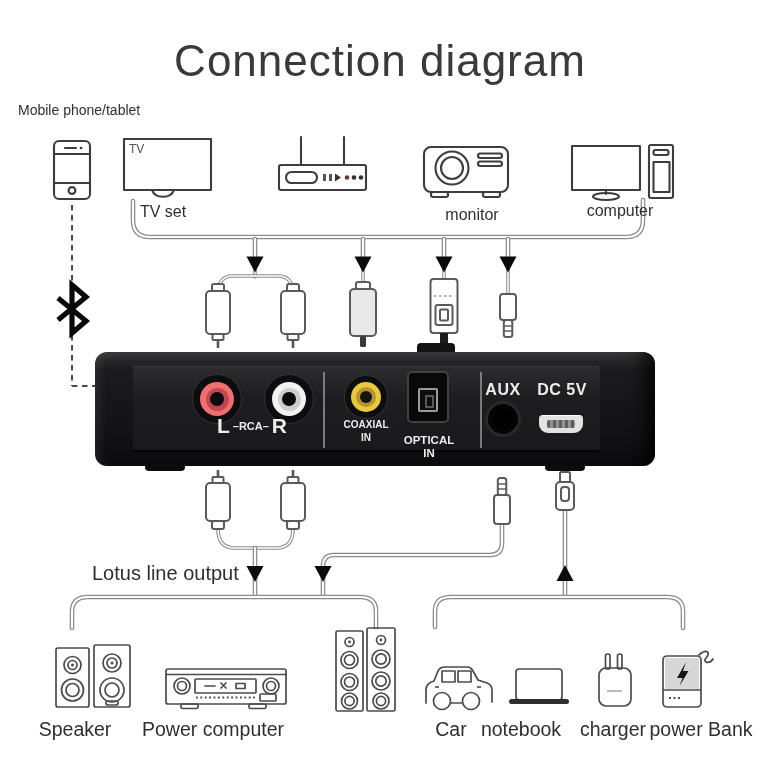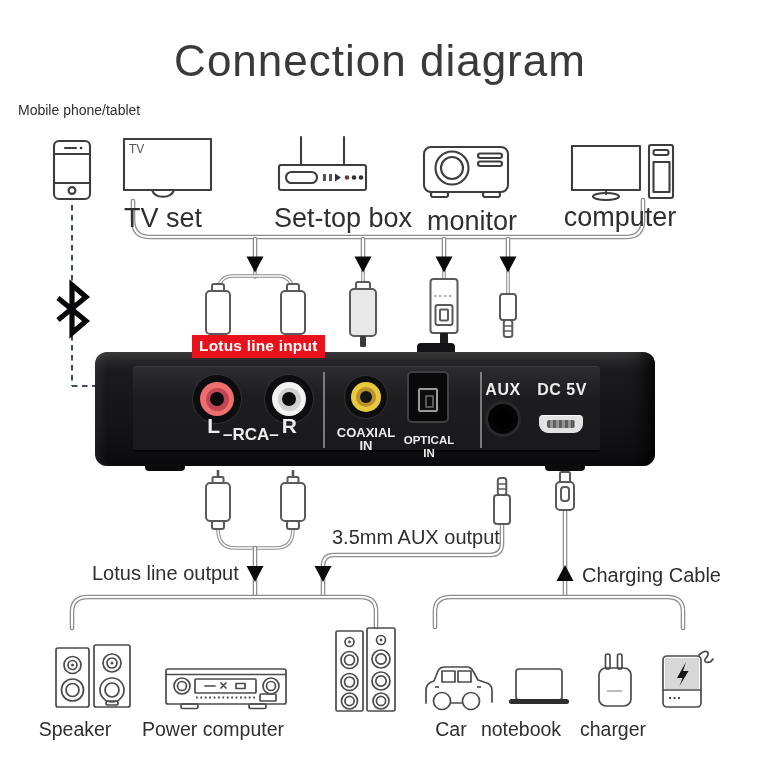--- a/index.html
+++ b/index.html
@@ -4,21 +4,21 @@
 <style>
   html,body{margin:0;padding:0;background:#fff}
   .stage{position:relative;width:760px;height:760px;background:#ffffff;overflow:hidden;
          font-family:"Liberation Sans",sans-serif;color:#2e2e2e}
   .stage *{box-sizing:border-box}
   svg.layer{position:absolute;left:0;top:0;z-index:1}
   .lbl{position:absolute;white-space:nowrap;color:#2f2f2f;z-index:4}
   .ctr{transform:translateX(-50%)}
   .title{font-size:44px;color:#3a3a3a;letter-spacing:1px}
   .srclbl{font-size:14px}
-  .toplbl{font-size:27px}
+  .toplbl{font-size:16px}
   .midlbl{font-size:20px}
   .botlbl{font-size:19.5px}
   .tvbadge{position:absolute;font-size:12px;color:#555;z-index:4}
   .red-tag{position:absolute;background:var(--label_red,#e8111c);color:#fff;font-size:15.5px;
            font-weight:700;padding:2px 7px 3px;white-space:nowrap;z-index:6;letter-spacing:.2px}
   
   .cable{fill:none;stroke:var(--cable_gray,#8d8d8d);stroke-width:4.6;stroke-linecap:round;stroke-linejoin:round}
   path.cable.core{stroke:#ffffff;stroke-width:2.1}
   .cable.thin{stroke-width:3.6}
   path.cable.thin.core{stroke-width:1.5}
@@ -281,35 +281,32 @@
       <path d="M686,662 L677,678 L682.5,678 L679.5,686 L688.5,671 L683,671 Z" fill="#141414"></path>
       <line x1="669" y1="698" x2="681" y2="698" stroke="#4b4b4b" stroke-width="2" stroke-dasharray="2,2.5"></line>
     </g>
   </svg>
 
   <div class="lbl title ctr" style="left:380px;top:36px">Connection diagram</div>
   <div class="lbl srclbl" style="left:18px;top:102px">Mobile phone/tablet</div>
   <div class="tvbadge" style="left:129px;top:142px">TV</div>
 
   <div class="lbl toplbl ctr" style="left:163px;top:203px">TV set</div>
-  <div class="lbl toplbl ctr" style="left:343px;top:203px">Set-top box</div>
   <div class="lbl toplbl ctr" style="left:472px;top:206px">monitor</div>
   <div class="lbl toplbl ctr" style="left:620px;top:202px">computer</div>
 
-  <div class="red-tag" style="left:192px;top:335px">Lotus line input</div>
-
-  <div class="lbl midlbl" style="left:332px;top:526px">3.5mm AUX output</div>
+
   <div class="lbl midlbl" style="left:92px;top:562px">Lotus line output</div>
-  <div class="lbl midlbl" style="left:582px;top:564px">Charging Cable</div>
 
   <div class="lbl botlbl ctr" style="left:75px;top:718px">Speaker</div>
   <div class="lbl botlbl ctr" style="left:213px;top:718px">Power computer</div>
   <div class="lbl botlbl ctr" style="left:451px;top:718px">Car</div>
   <div class="lbl botlbl ctr" style="left:521px;top:718px">notebook</div>
   <div class="lbl botlbl ctr" style="left:613px;top:718px">charger</div>
+  <div class="lbl botlbl ctr" style="left:701px;top:718px">power Bank</div>
 
   <div class="device">
     <div class="nub"></div>
     <div class="panel"></div>
     <div class="foot" style="left:50px"></div>
     <div class="foot" style="left:450px"></div>
 
     <div class="divider" style="left:228px"></div>
     <div class="divider" style="left:385px"></div>
 
@@ -346,24 +343,24 @@
     <div class="circ" style="left:390px;top:49px;width:36px;height:36px;background:#040404;border:3px solid #29292b">
       <div class="circ" style="position:static;width:20px;height:20px;background:#000"></div>
     </div>
 
     <div class="usb" style="left:444px;top:63px;width:44px;height:18px">
       <div class="slot"></div>
     </div>
 
     <div class="dtext" style="left:157px;top:62px;display:flex;align-items:center;gap:3px">
       <span style="font-size:21px">L</span>
-      <span style="font-size:17px;position:relative;top:9px">–RCA–</span>
+      <span style="font-size:11px;position:relative;top:0">–RCA–</span>
       <span style="font-size:21px">R</span>
     </div>
-    <div class="dtext" style="left:271px;top:74px;font-size:13px;line-height:13px">
+    <div class="dtext" style="left:271px;top:66px;font-size:10px;line-height:13px">
       <div>COAXIAL</div>
       <div>IN</div>
     </div>
     <div class="dtext" style="left:334px;top:82px;font-size:11.5px;line-height:13px">
       <div>OPTICAL</div>
       <div>IN</div>
     </div>
     <div class="dtext" style="left:408px;top:29px;font-size:16px;letter-spacing:.5px">AUX</div>
     <div class="dtext" style="left:467px;top:29px;font-size:16px;letter-spacing:.5px">DC 5V</div>
   </div>

